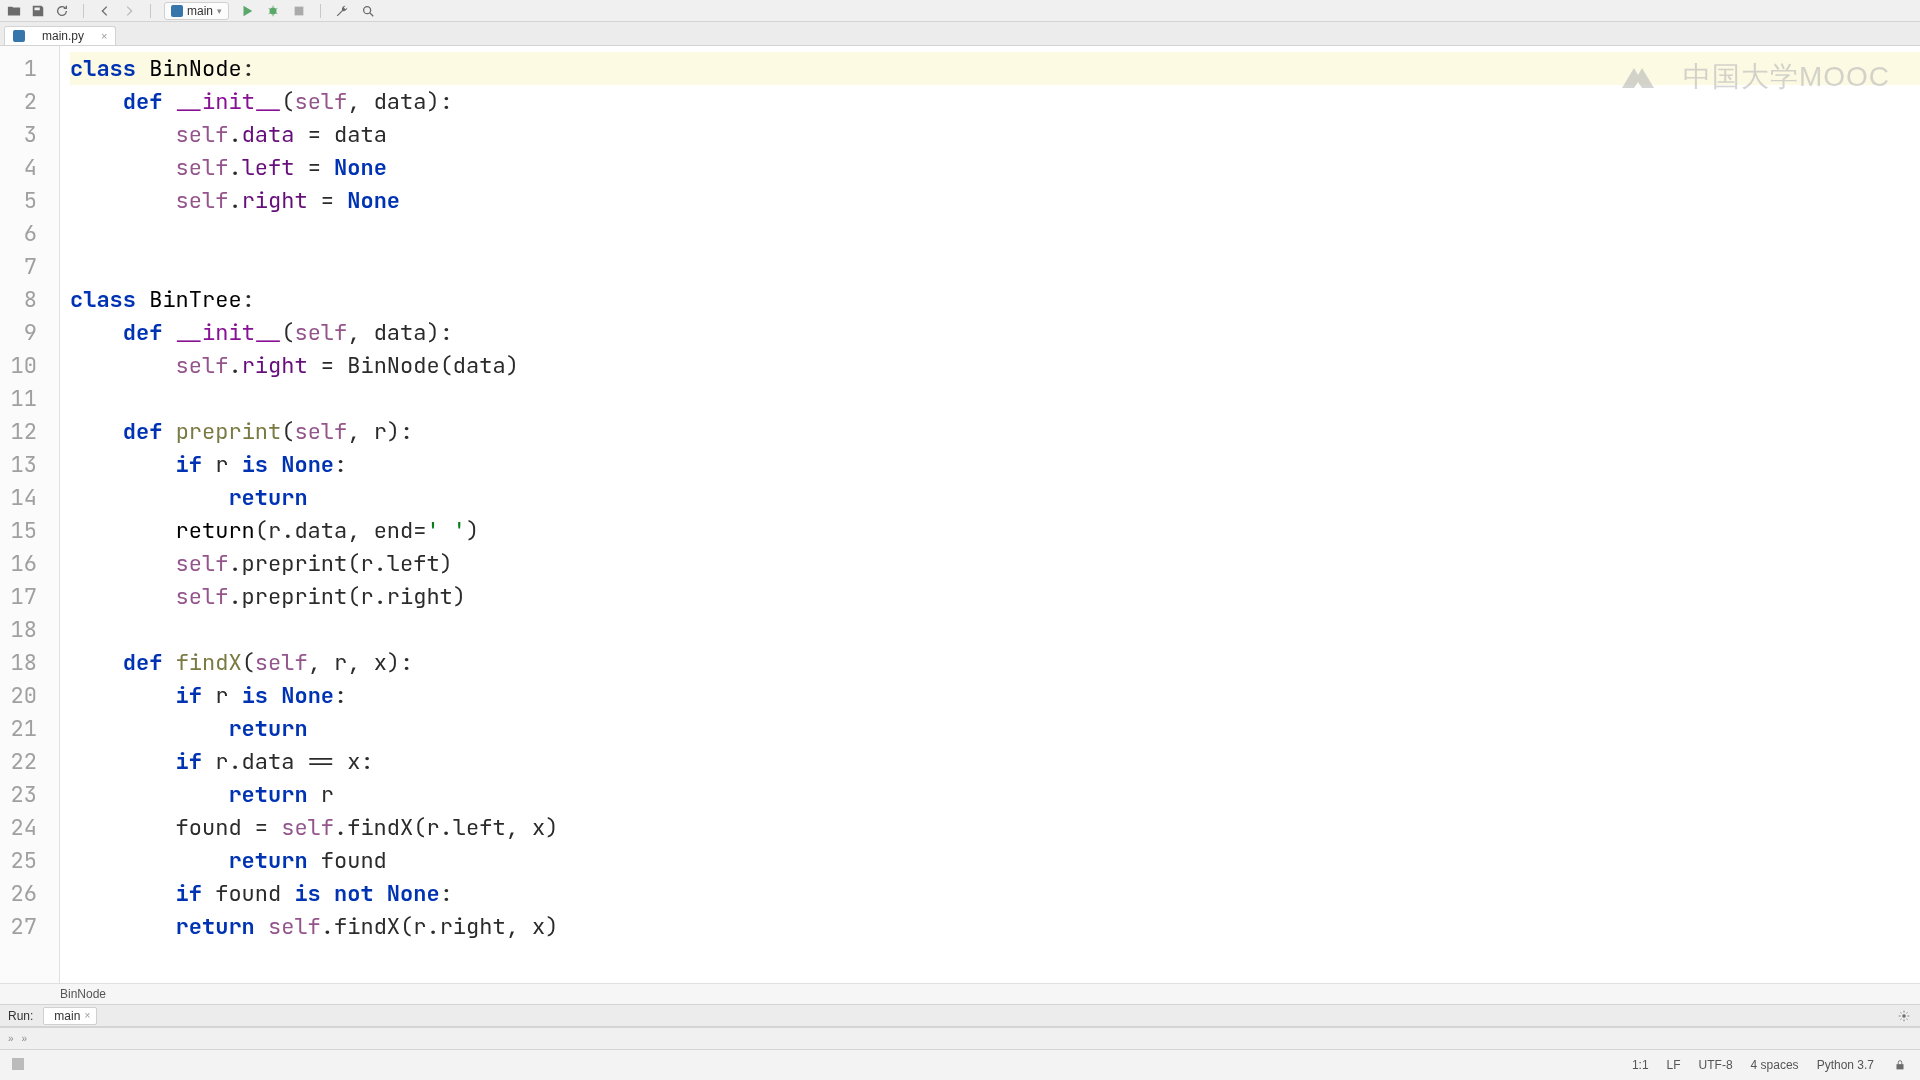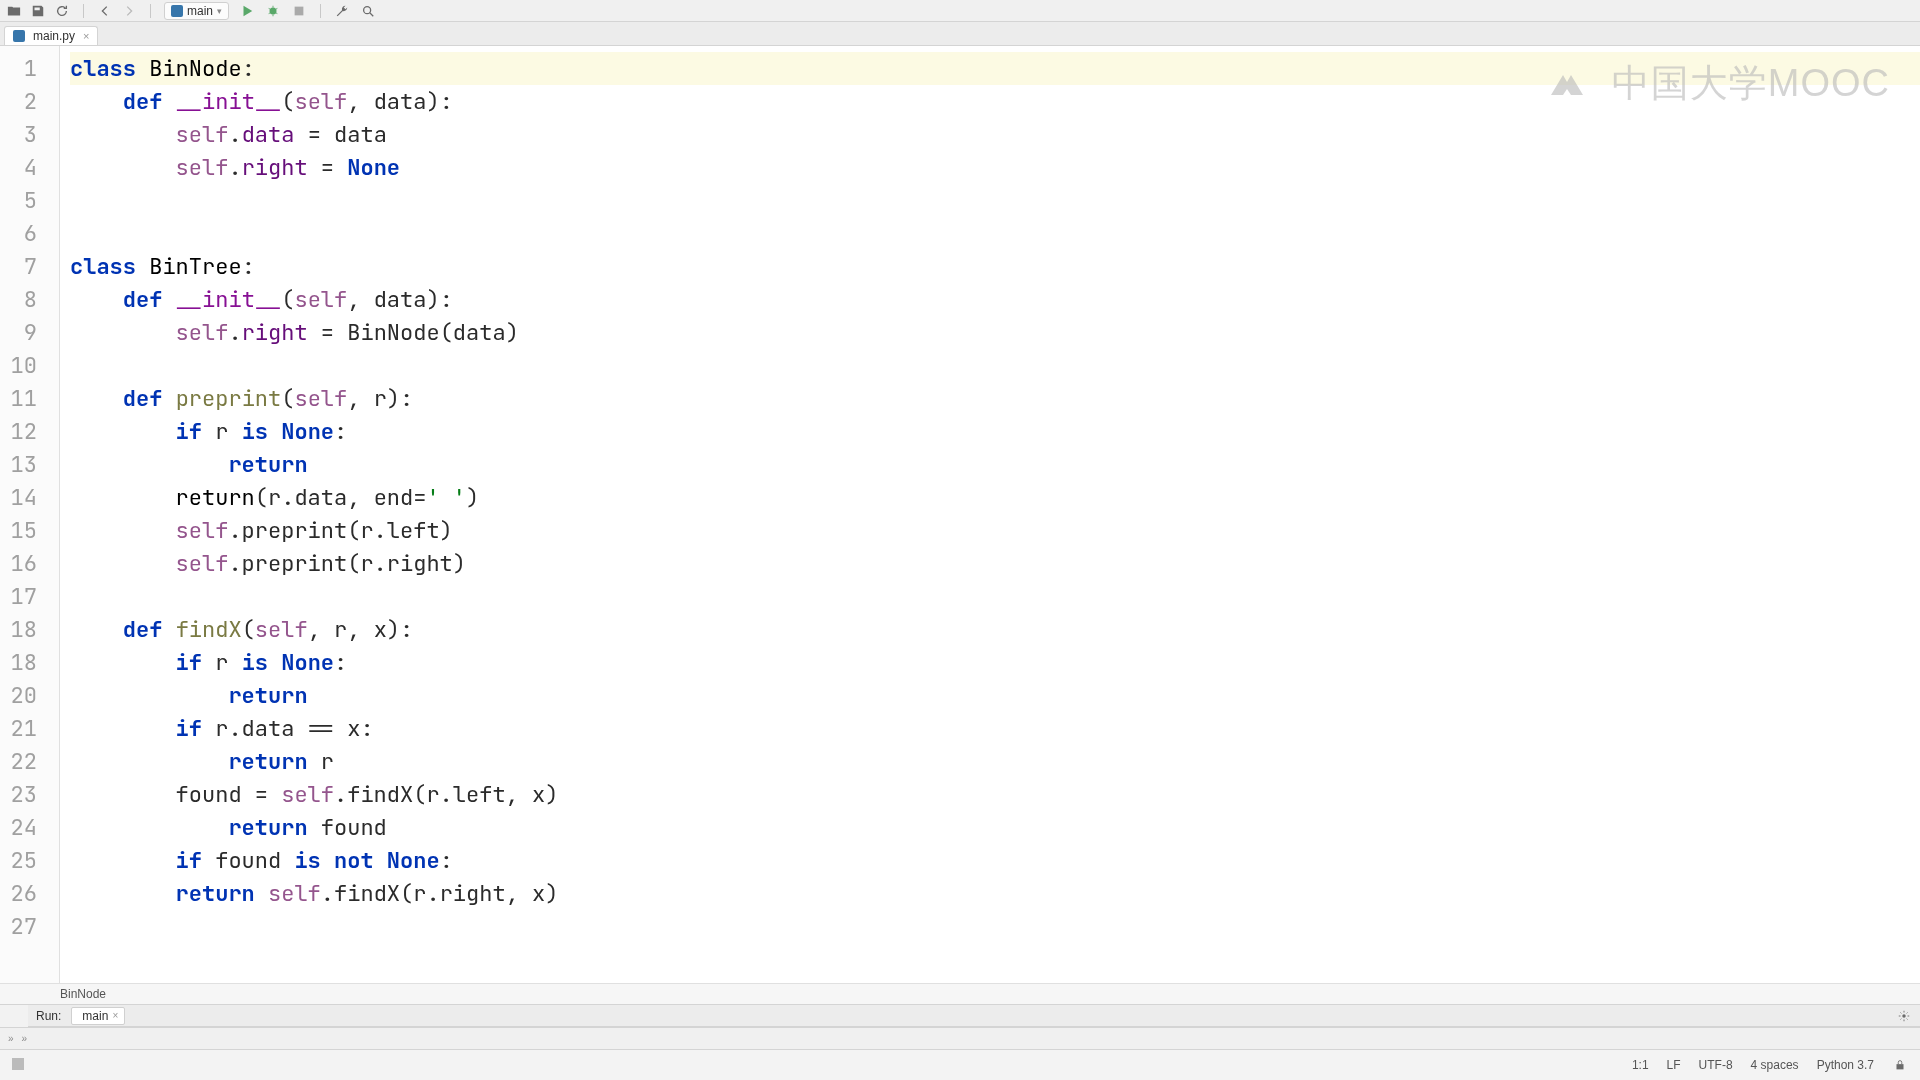--- a/index.html
+++ b/index.html
@@ -39,21 +39,21 @@
   width:12px; height:12px; display:flex; align-items:center; justify-content:center;
 }
 .file-tab-bar {
   height: 24px;
   background: #ececec;
   border-bottom: 1px solid #d4d4d4;
   display:flex; align-items:flex-end;
   padding-left: 4px;
 }
 .file-tab {
-  display:flex; align-items:center; gap:8px;
+  display:flex; align-items:center; gap:17px;
   background:#fff;
   border:1px solid #d4d4d4; border-bottom:none;
   padding: 2px 8px;
   border-radius: 3px 3px 0 0;
   font-size:12px;
   color:#333;
 }
 .file-tab .close { color:#999; cursor:pointer; font-size:11px; }
 .file-tab .fileicon { width:12px; height:12px; }
 .editor-wrap {
@@ -99,21 +99,21 @@
 .c-bi   { color:#000000; }
 .c-str  { color:#067D17; }
 .c-param{ color:#2b2b2b; }
 .code .line { display:block; }
 .code .highlighted { background:#fcfae3; display:block; }
 .watermark {
   position:absolute;
   top: 12px; right: 30px;
   display:flex; align-items:center; gap:25px;
   color:#b8b8b8;
-  font-size: 38px;
+  font-size: 28px;
   letter-spacing: 1px;
   font-weight: 400;
   opacity:0.6;
   pointer-events:none;
 }
 .watermark svg { width:40px; height:30px; }
 .breadcrumb {
   height: 22px;
   background:#f6f6f6;
   border-top:1px solid #e0e0e0;
@@ -124,21 +124,20 @@
   color:#555;
 }
 .run-panel {
   height: 22px;
   background:#ececec;
   border-bottom:1px solid #d4d4d4;
   display:flex; align-items:center; justify-content:space-between;
   padding: 0 8px;
   font-size:12px;
   color:#333;
-  margin-left:28px;
 }
 .run-panel .left { display:flex; align-items:center; gap:10px; }
 .run-panel .tab {
   display:flex; align-items:center; gap:4px;
   padding: 1px 6px;
   background:#fff;
   border:1px solid #d0d0d0;
   border-radius:2px;
 }
 .run-panel .tab .close { color:#999; font-size:10px; }
@@ -275,20 +274,21 @@
         <div class="lnum">24</div>
         <div class="lnum">25</div>
         <div class="lnum">26</div>
         <div class="lnum">27</div>
       </div>
     <div class="fold"></div>
   </div>
   <div class="code" id="code"><span class="line highlighted"><span class="c-kw">class</span><span> </span><span class="c-cls">BinNode</span><span>:</span>
 </span><span class="line"><span>    </span><span class="c-def">def</span><span> </span><span class="c-init">__init__</span><span>(</span><span class="c-self">self</span><span>, data):</span>
 </span><span class="line"><span>        </span><span class="c-self">self</span><span>.</span><span class="c-attr">data</span><span> = data</span>
+</span><span class="line"><span>        </span><span class="c-self">self</span><span>.</span><span class="c-attr">left</span><span> = </span><span class="c-none">None</span>
 </span><span class="line"><span>        </span><span class="c-self">self</span><span>.</span><span class="c-attr">right</span><span> = </span><span class="c-none">None</span>
 </span><span class="line"><span></span>
 </span><span class="line"><span></span>
 </span><span class="line"><span class="c-kw">class</span><span> </span><span class="c-cls">BinTree</span><span>:</span>
 </span><span class="line"><span>    </span><span class="c-def">def</span><span> </span><span class="c-init">__init__</span><span>(</span><span class="c-self">self</span><span>, data):</span>
 </span><span class="line"><span>        </span><span class="c-self">self</span><span>.</span><span class="c-attr">right</span><span> = BinNode(data)</span>
 </span><span class="line"><span></span>
 </span><span class="line"><span>    </span><span class="c-def">def</span><span> </span><span class="c-fn">preprint</span><span>(</span><span class="c-self">self</span><span>, r):</span>
 </span><span class="line"><span>        </span><span class="c-kw">if</span><span> r </span><span class="c-kw">is</span><span> </span><span class="c-none">None</span><span>:</span>
 </span><span class="line"><span>            </span><span class="c-kw">return</span>

